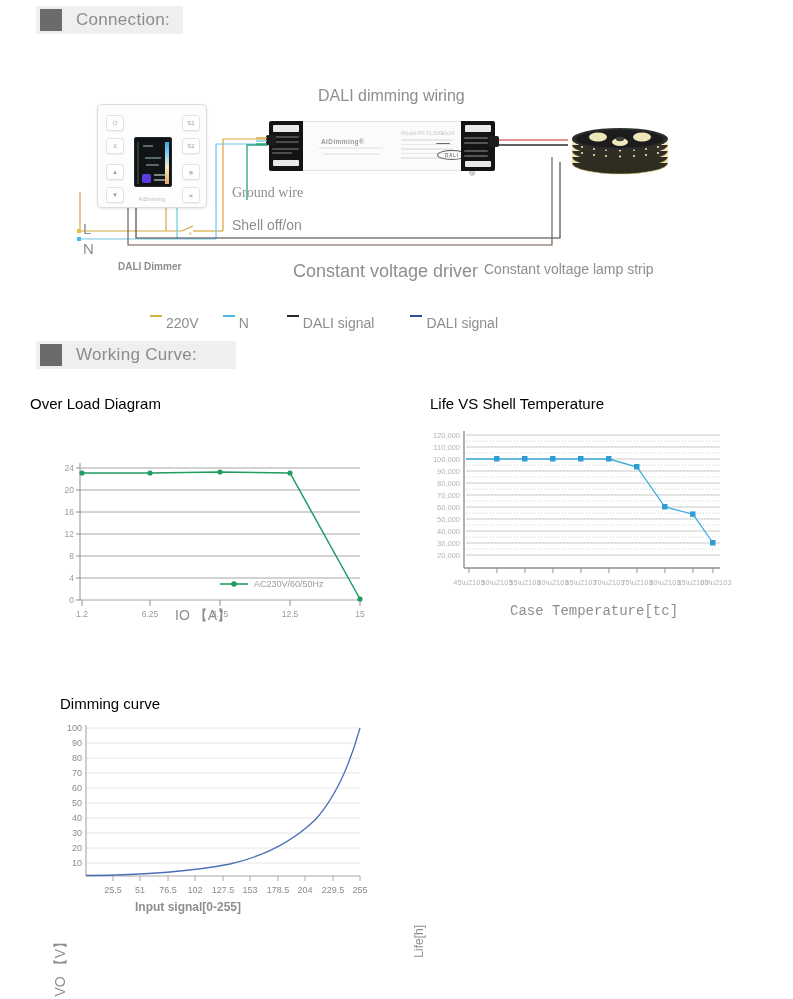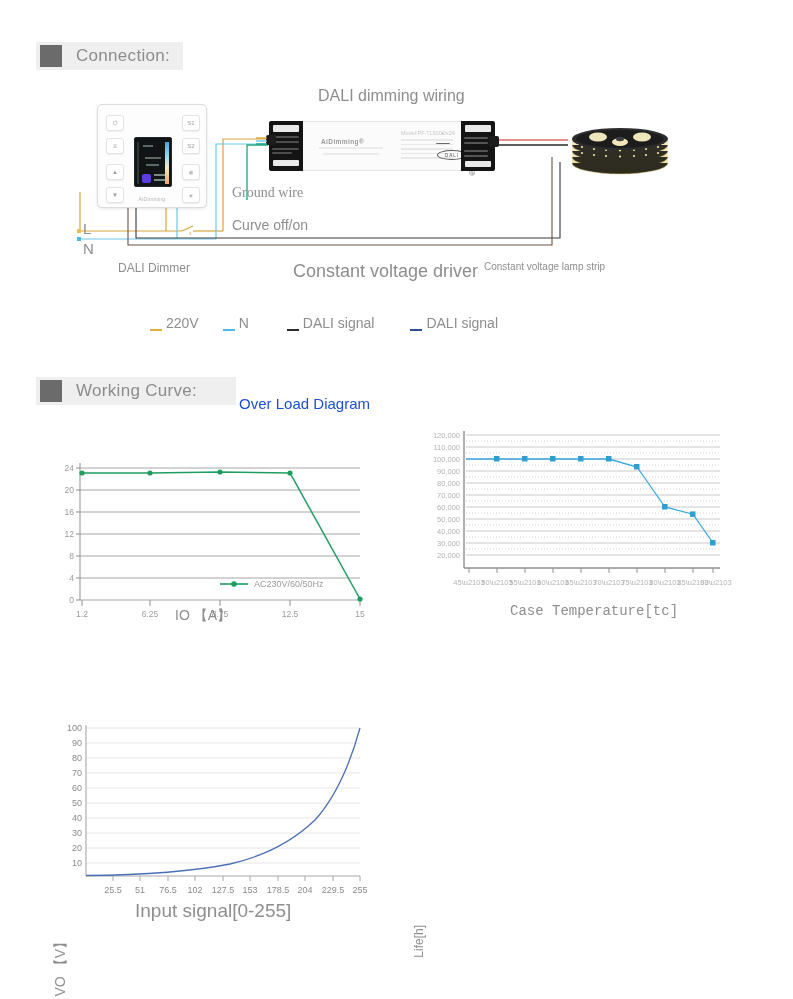--- a/index.html
+++ b/index.html
@@ -14,21 +14,20 @@
   }
 
   
   .section-header {
     position: absolute;
     height: 28px;
     background: #efefef;
     display: flex;
     align-items: center;
     padding-left: 4px;
-    margin-top: 36px;
   }
   .section-header .sq {
     width: 22px; height: 22px;
     background: #6b6b6b;
     flex: none;
   }
   .section-header .txt {
     font-size: 17px;
     color: #8c8c8c;
     margin-left: 14px;
@@ -137,26 +136,26 @@
 
   
   .wlabel { position:absolute; font-size:14px; color:#8e8e8e; white-space:nowrap; }
 
   
   #wire-legend {
     position:absolute; left:150px; top:275px;
     display:flex; align-items:center; gap:0px;
     font-size:14px; color:#8e8e8e;
   }
-  #wire-legend .item { display:flex; align-items:flex-end; white-space:nowrap; }
+  #wire-legend .item { display:flex; align-items:flex-start; white-space:nowrap; }
   #wire-legend .dash { width:12px; height:2px; margin-right:4px; }
 
   
   .chart { position:absolute; }
-  .chart-title { position:absolute; text-align:right; font-size:15px; color:#1d4ed8; white-space:nowrap;}
+  .chart-title { position:absolute; text-align:left; font-size:15px; color:#000000; white-space:nowrap;}
   .axis-title { position:absolute; font-size:14px; color:#8e8e8e; white-space:nowrap;}
   .axis-title.vert { transform-origin: 0 0; }
   .tick { position:absolute; font-size:8px; color:#9b9b9b; white-space:nowrap;}
 
   svg { display:block; }
 </style>
 </head>
 <body>
 
 <div class="section-header" id="hdr-connection" style="left:36px; top:6px; width:147px;">
@@ -303,27 +302,27 @@
       <ellipse cx="52" cy="17" rx="48" ry="11" fill="#2d2d2d"></ellipse>
       <ellipse cx="52" cy="17" rx="44" ry="9" fill="#1c1c1c"></ellipse>
       <ellipse cx="30" cy="15" rx="9" ry="4.5" fill="#f0e6bb"></ellipse>
       <ellipse cx="74" cy="15" rx="9" ry="4.5" fill="#f0e6bb"></ellipse>
       <ellipse cx="52" cy="20" rx="8" ry="4" fill="#f0e6bb"></ellipse>
       <ellipse cx="52" cy="17" rx="4" ry="2.2" fill="#3d3d3d"></ellipse>
     </svg>
   </div>
 
   <div class="wlabel" style="left:232px; top:145px;font-family:Liberation Serif, serif;">Ground wire</div>
-  <div class="wlabel" style="left:232px; top:177px;">Curve  off/on</div>
+  <div class="wlabel" style="left:232px; top:177px;">Shell  off/on</div>
   <div class="wlabel" style="left:83px; top:180px; font-size:15px;">L</div>
   <div class="wlabel" style="left:83px; top:200px; font-size:15px;">N</div>
 
-  <div class="wlabel" style="left:118px; top:221px; font-size:12px;">DALI Dimmer</div>
+  <div class="wlabel" style="left:118px; top:221px; font-size:10px;font-weight:bold;">DALI Dimmer</div>
   <div class="wlabel" style="left:293px; top:221px; font-size:18px;">Constant voltage driver</div>
-  <div class="wlabel" style="left:484px; top:221px; font-size:10px;">Constant voltage lamp strip</div>
+  <div class="wlabel" style="left:484px; top:221px; font-size:14px;">Constant voltage lamp strip</div>
 
   <div id="wire-legend">
     <div class="item" style="margin-right:24px;">
       <span class="dash" style="background:#d8b341;"></span>
       <span>220V</span>
     </div>
     <div class="item" style="margin-right:38px;">
       <span class="dash" style="background:#4bbbe3;"></span>
       <span>N</span>
     </div>
@@ -406,20 +405,21 @@
         <text x="190" y="194">8.75</text>
       <text x="260" y="194">12.5</text>
         <text x="330" y="194">15</text>
     </g>
   </svg>
 
   <div class="axis-title" style="left:145px; top:212px;">IO 【A】</div>
 </div>
 
 <div class="chart" id="chart-life" style="left:400px; top:395px; width:390px; height:235px;">
+  <div class="chart-title" style="left:30px; top:0; width:330px;">Life VS Shell Temperature</div>
 
   <div class="axis-title vert" style="left:12px; top:530px; font-size:12px; position:absolute; transform:rotate(-90deg) translate(-100%,0);">Life[h]</div>
 
   <svg width="390" height="200" style="position:absolute; left:0; top:28px;">
 
     <g font-family="Liberation Sans, sans-serif" font-size="7.5" fill="#b4b4b4" text-anchor="end">
       <text x="60" y="15">120,000</text>
         <text x="60" y="27">110,000</text>
         <text x="60" y="39">100,000</text>
       <text x="60" y="51">90,000</text>
@@ -496,20 +496,21 @@
         <text x="265" y="162">80\u2103</text>
         <text x="293" y="162">85\u2103</text>
       <text x="316" y="162">90\u2103</text>
     </g>
   </svg>
 
   <div class="axis-title" style="left:110px; top:208px; font-size:14px;font-family:Liberation Mono, monospace;">Case Temperature[tc]</div>
 </div>
 
 <div class="chart" id="chart-dim" style="left:30px; top:695px; width:370px; height:235px;">
+  <div class="chart-title" style="left:30px; top:0; width:310px;">Dimming curve</div>
 
   <svg width="370" height="190" style="position:absolute; left:0; top:25px;">
 
     <g font-family="Liberation Sans, sans-serif" font-size="9" fill="#8a8a8a" text-anchor="end">
       <text x="52" y="11">100</text>
         <text x="52" y="26">90</text>
         <text x="52" y="41">80</text>
       <text x="52" y="56">70</text>
         <text x="52" y="71">60</text>
         <text x="52" y="86">50</text>
@@ -557,14 +558,14 @@
       <text x="165" y="173">102</text>
         <text x="193" y="173">127.5</text>
         <text x="220" y="173">153</text>
       <text x="248" y="173">178.5</text>
         <text x="275" y="173">204</text>
         <text x="303" y="173">229.5</text>
       <text x="330" y="173">255</text>
     </g>
   </svg>
 
-  <div class="axis-title" style="left:105px; top:205px; font-size:19px;">Input signal[0-255]</div>
+  <div class="axis-title" style="left:105px; top:205px; font-size:12px;font-weight:bold;">Input signal[0-255]</div>
 </div>
 
 </body></html>

